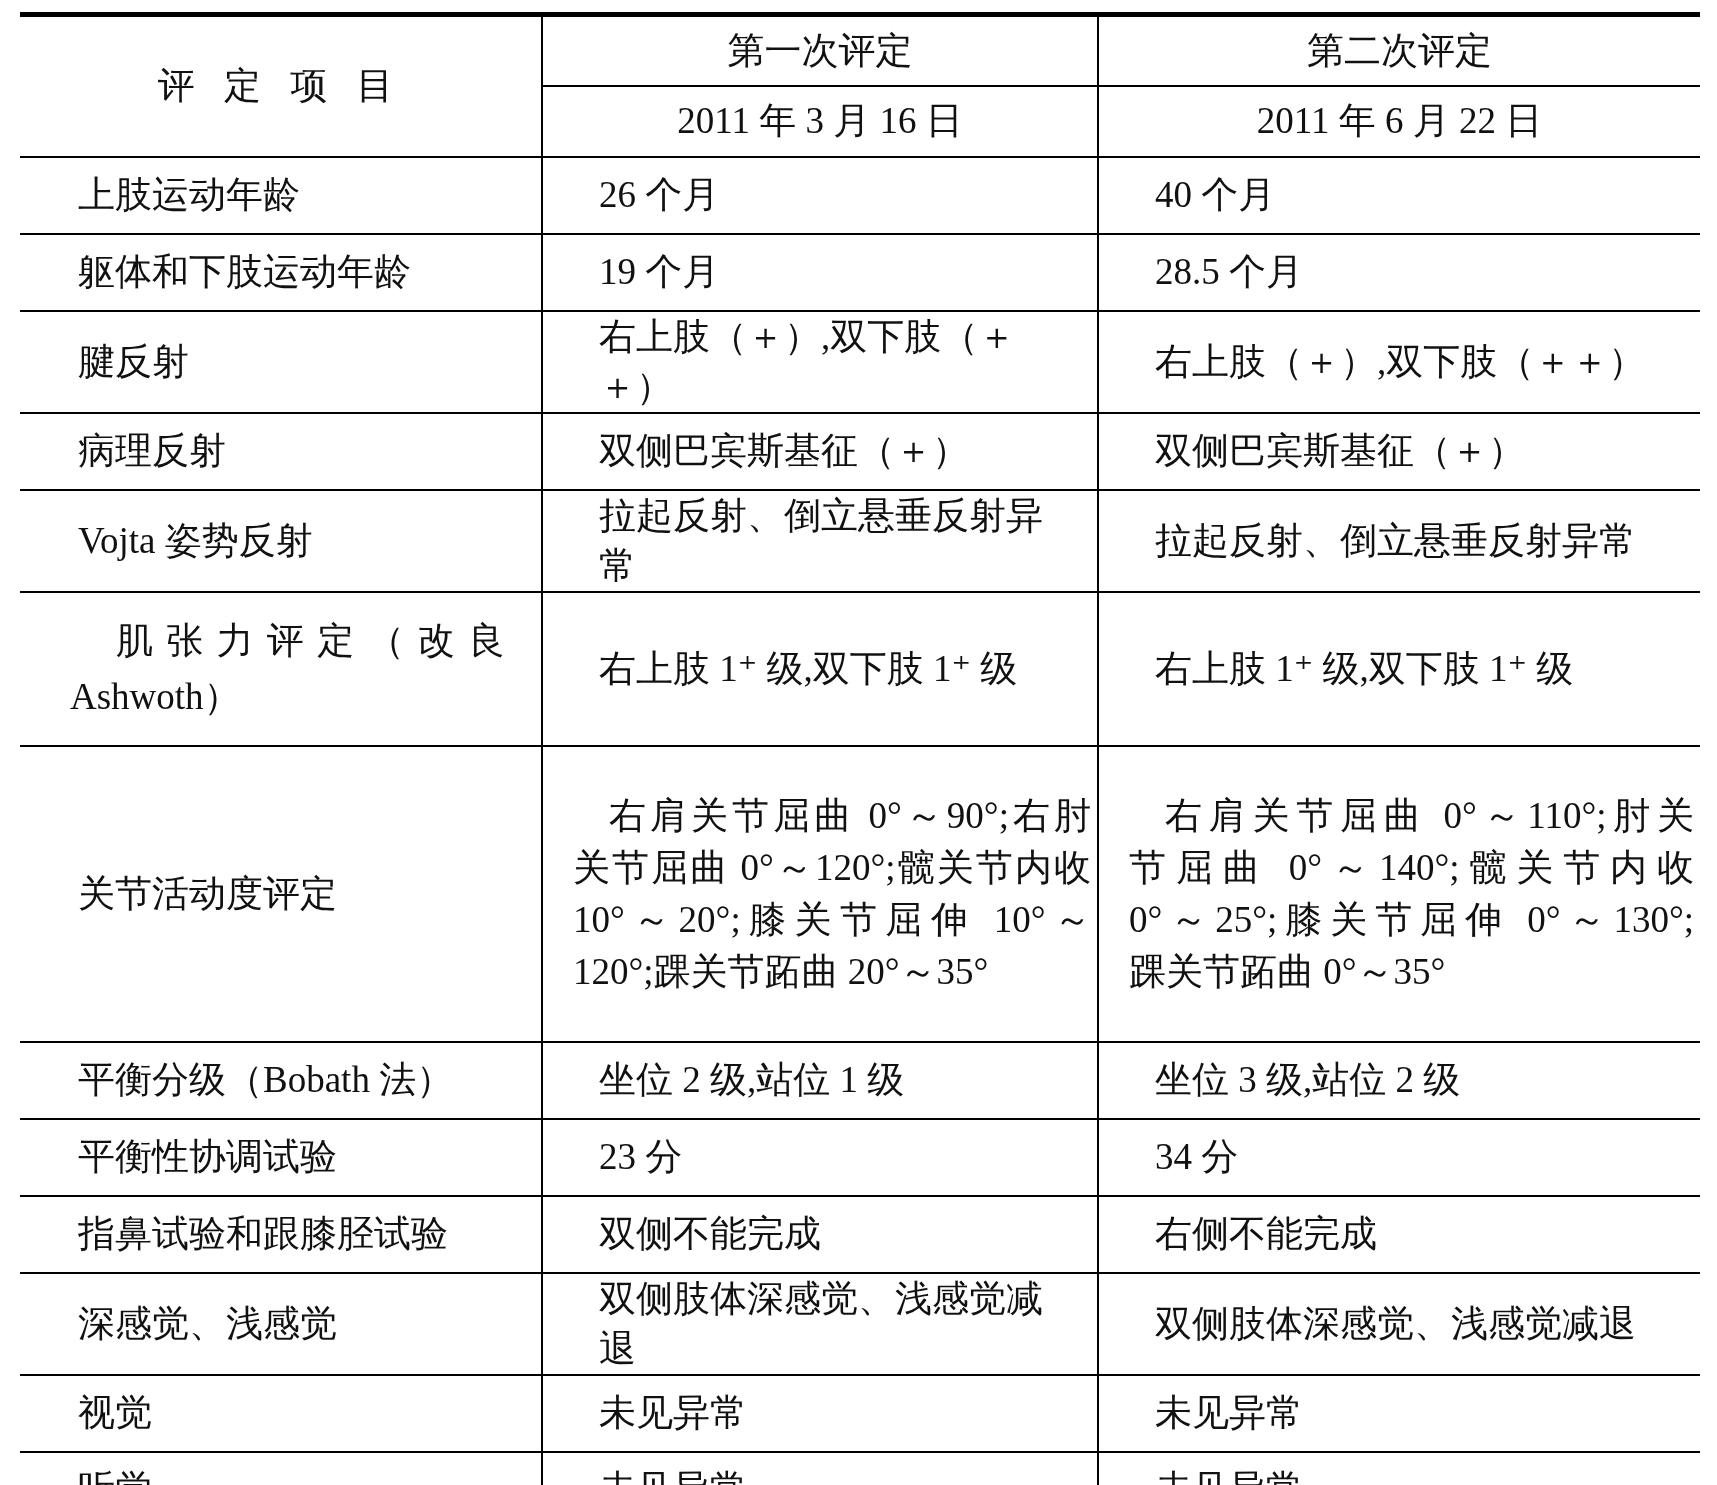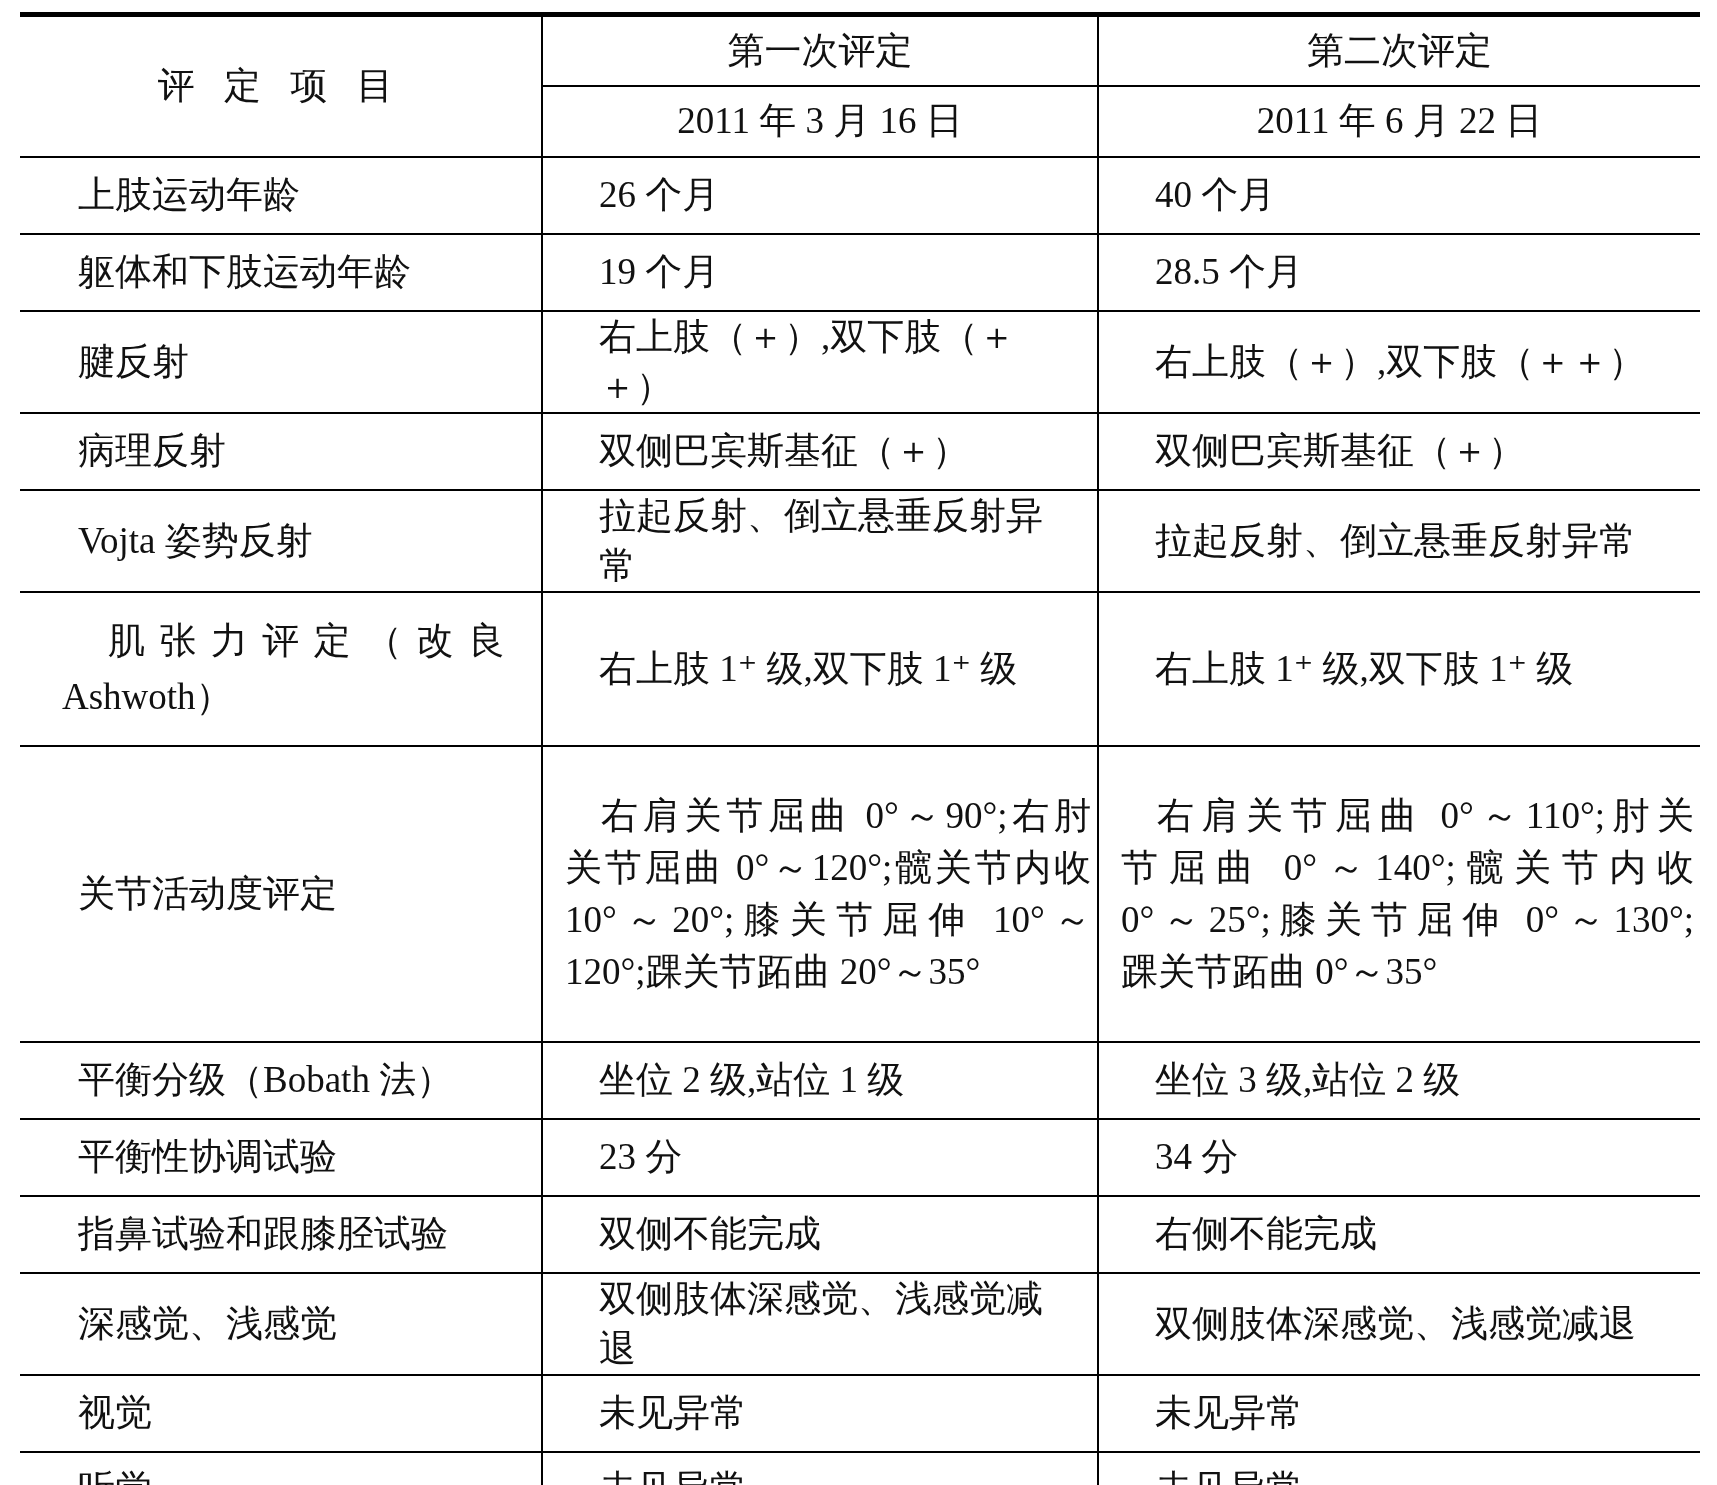--- a/index.html
+++ b/index.html
@@ -53,20 +53,21 @@
   td.item { text-align: left; padding-left: 58px; padding-right: 8px; }
   td.val  { text-align: left; padding-left: 56px; padding-right: 31px; }
 
   td.val.multiline  { padding-left: 22px; padding-right: 6px; }
   td.item.multiline { padding-left: 42px; padding-right: 36px; }
 
   .line {
     text-align: justify;
     text-align-last: justify;
     line-height: 52px;
+    margin-left: 8px;
   }
   .line.last { text-align-last: left; }
   td.item .line { line-height: 56px; }
   .line.first-line { text-indent: 36px; }
   td.item .line.first-line { text-indent: 46px; }
 </style>
 </head>
 <body>
 
 <div class="table-wrap">

